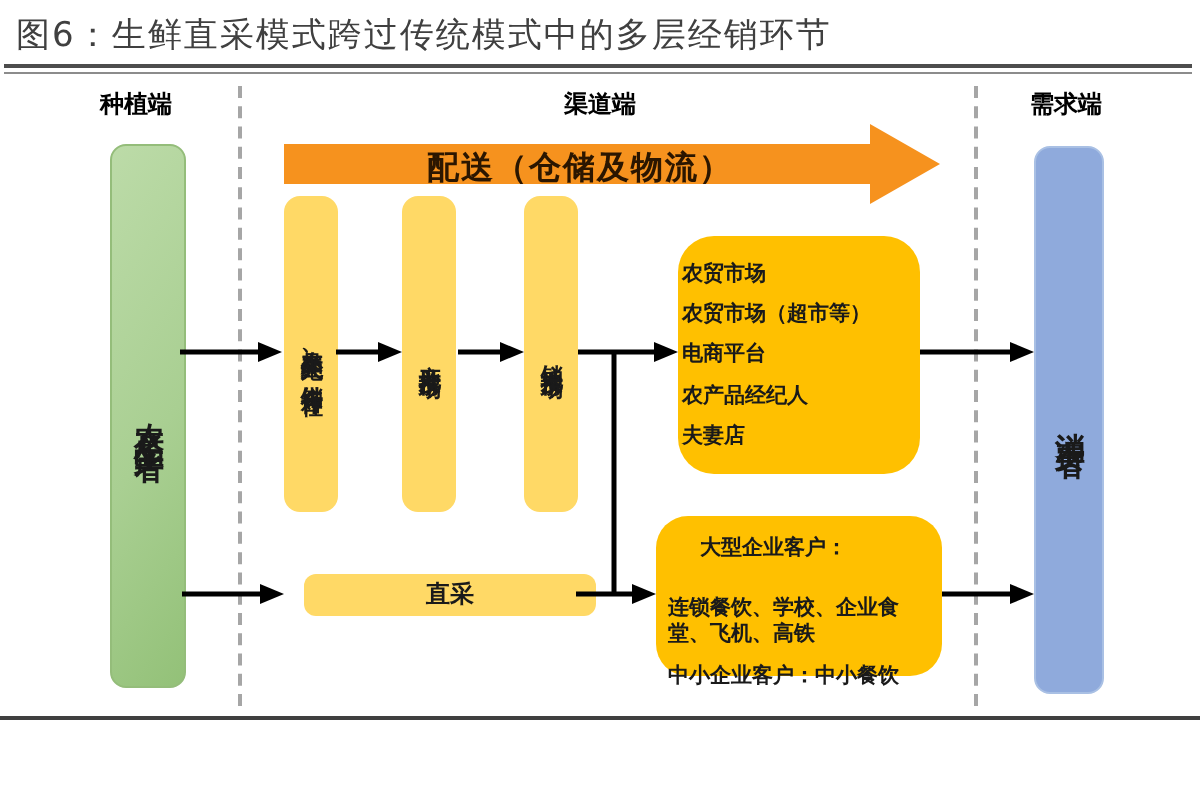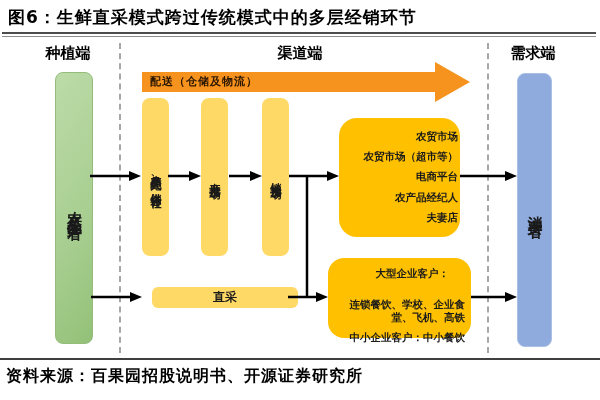--- a/index.html
+++ b/index.html
@@ -2,27 +2,27 @@
 <html><head>
 <meta charset="utf-8">
 <style>
   html,body{margin:0;padding:0;background:#fff;}
   .canvas{
     position:relative;width:600px;height:400px;background:#ffffff;overflow:hidden;
     font-family:"DejaVu Sans",sans-serif;
   }
   .title{
     position:absolute;left:8px;top:6px;width:580px;
-    font-size:17px;font-weight:bold;color:#000000;letter-spacing:1px;white-space:nowrap;
+    font-size:17px;font-weight:normal;color:#404040;letter-spacing:1px;white-space:nowrap;
   }
   .title-rule-a{position:absolute;left:2px;top:32px;width:594px;height:2px;background:#4d4d4d;}
   .title-rule-b{position:absolute;left:2px;top:36px;width:594px;height:1px;background:#8c8c8c;}
   .section-label{
     position:absolute;top:44px;width:64px;text-align:center;
-    font-size:15px;font-weight:bold;color:#000;
+    font-size:12px;font-weight:bold;color:#000;
   }
   .sec-planting{left:36px;}
   .sec-channel{left:268px;}
   .sec-demand{left:501px;}
   .dashed-divider{
     position:absolute;top:43px;height:310px;width:0;
     border-left:2.5px dashed #a6a6a6;
   }
   .dash-left{left:119px;}
   .dash-right{left:487px;}
@@ -44,27 +44,27 @@
   .broker{left:142px;top:98px;width:27px;height:158px;}
   .origin{left:201px;top:98px;width:27px;height:158px;}
   .dest{left:262px;top:98px;width:27px;height:158px;}
   .ybox .vtext{font-size:11px;letter-spacing:1px;}
   .direct{
     left:142px;top:287px;width:146px;height:21px;border-radius:6px;
     font-size:12px;font-weight:bold;color:#1a1a1a;margin-left:10px;
   }
   .delivery-arrow-svg{position:absolute;left:138px;top:58px;}
   .delivery-label{
-    position:absolute;left:150px;top:74px;width:280px;text-align:left;
-    font-size:11px;font-weight:bold;color:#2b1600;letter-spacing:1px;
+    position:absolute;left:150px;top:74px;width:280px;text-align:center;
+    font-size:16px;font-weight:bold;color:#2b1600;letter-spacing:1px;
   }
   .obox{
     position:absolute;background:#FFC000;color:#1a1a1a;font-weight:bold;
     display:flex;flex-direction:column;justify-content:space-evenly;
-    text-align:right;
+    text-align:left;
   }
   .retail{
     left:339px;top:118px;width:121px;height:119px;border-radius:18px;
     font-size:10.5px;padding:6px 2px;box-sizing:border-box;
   }
   .retail div{white-space:nowrap;}
   .enterprise{
     left:328px;top:258px;width:143px;height:80px;border-radius:16px;
     font-size:10.5px;padding:6px 6px;box-sizing:border-box;justify-content:center;
   }
@@ -150,15 +150,14 @@
     <line x1="229" y1="176" x2="252" y2="176" stroke="#000" stroke-width="2.5" marker-end="url(#ah)"></line>
     <line x1="289" y1="176" x2="329" y2="176" stroke="#000" stroke-width="2.5" marker-end="url(#ah)"></line>
     <line x1="460" y1="176" x2="507" y2="176" stroke="#000" stroke-width="2.5" marker-end="url(#ah)"></line>
     <line x1="91" y1="297" x2="132" y2="297" stroke="#000" stroke-width="2.5" marker-end="url(#ah)"></line>
     <line x1="288" y1="297" x2="318" y2="297" stroke="#000" stroke-width="2.5" marker-end="url(#ah)"></line>
     <line x1="471" y1="297" x2="507" y2="297" stroke="#000" stroke-width="2.5" marker-end="url(#ah)"></line>
     <line x1="307" y1="176" x2="307" y2="297" stroke="#000" stroke-width="2.5"></line>
   </svg>
 
   <div class="bottom-rule"></div>
-  <div class="source">资料来源：百果园招股说明书、开源证券研究所</div>
 
 </div>
 
 </body></html>

